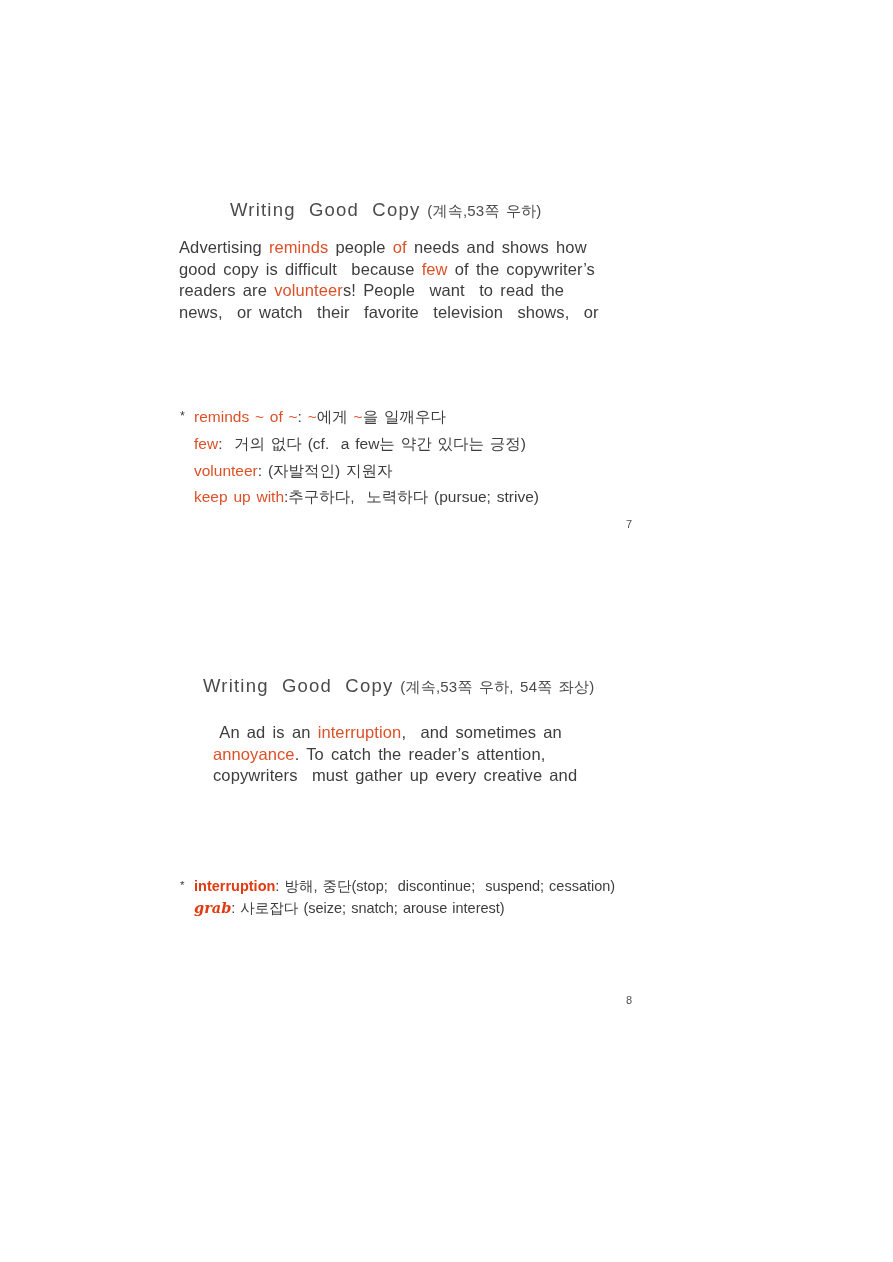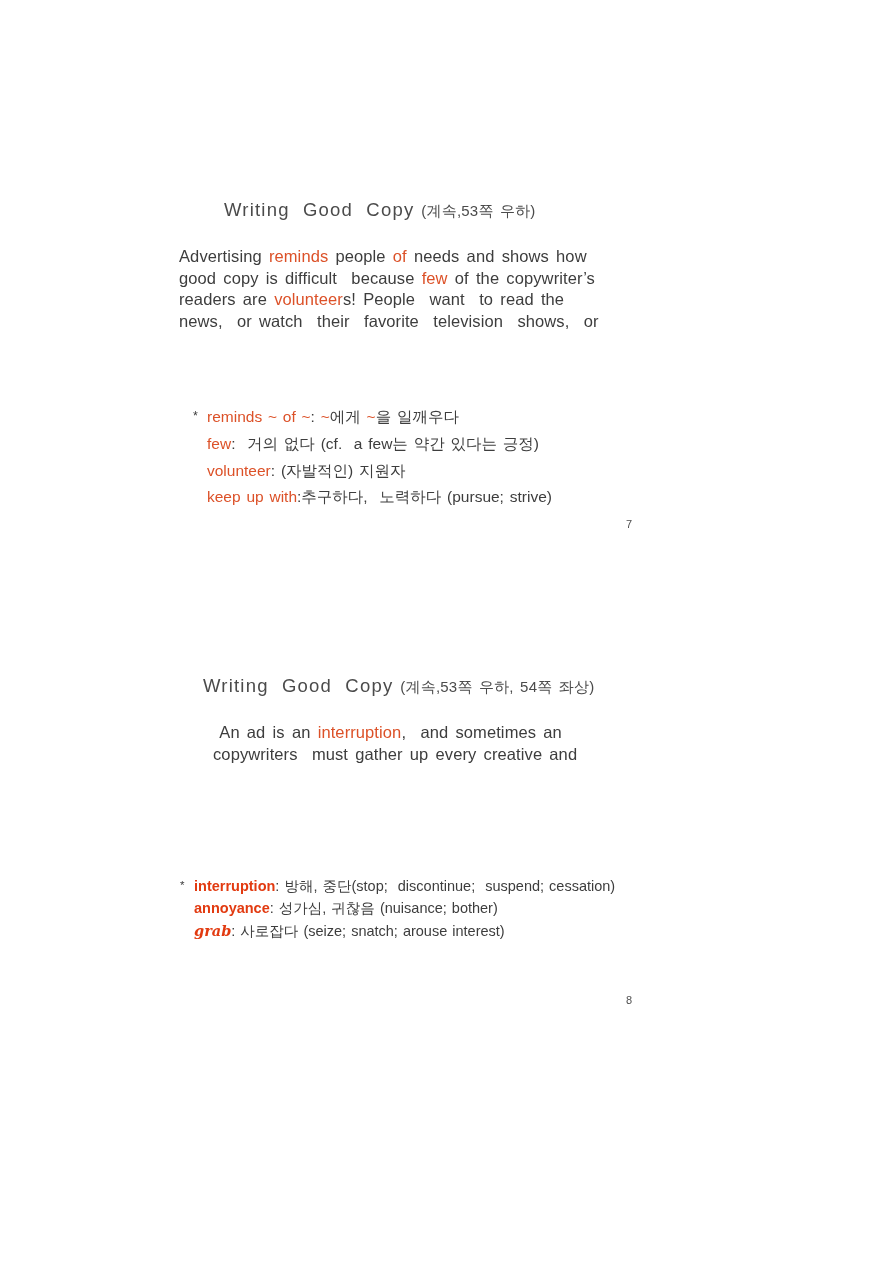--- a/index.html
+++ b/index.html
@@ -45,21 +45,20 @@
     letter-spacing:0.1px;
   }
   .vocab{
     color:var(--text);
     padding-left:14px;
   }
   .vocab.v1{
     font-size:15.5px;
     line-height:26.8px;
     word-spacing:1.5px;
-    margin-left:13px;
   }
   .vocab.v2{
     font-size:14.5px;
     line-height:22.3px;
     word-spacing:1px;
   }
   .tline{white-space:pre;}
   .seg.plain{color:var(--text);}
   .seg.accent{color:var(--accent);}
   .seg.accent-italic{color:var(--accent);font-style:italic;font-family:"DejaVu Serif","Liberation Serif",serif;}
@@ -70,22 +69,22 @@
     display:inline-block;
     width:14px;
     margin-left:-14px;
     font-size:0.8em;
     vertical-align:2px;
   }
   .pagenum{
     font-size:11px;
     color:var(--pagenum);
   }
-  .t1{left:224px;top:187px;}
-  .p1{left:179px;top:246px;width:480px;}
+  .t1{left:230px;top:187px;}
+  .p1{left:179px;top:237px;width:480px;}
   .v1{left:180px;top:403px;width:500px;}
   .pn1{left:626px;top:518px;}
   .t2{left:203px;top:663px;}
   .p2{left:179px;top:722px;width:480px;margin-left:34px;}
   .v2{left:180px;top:874px;width:510px;}
   .pn2{left:626px;top:994px;}
 </style>
 </head>
 <body>
 
@@ -109,25 +108,25 @@
       </div>
 
     <div class="abs pagenum pn1">7</div>
   </section>
 
   <section>
     <h1 class="abs slide-title t2"><span class="title-main">Writing Good Copy</span><span class="title-suffix">(계속,53쪽 우하, 54쪽 좌상)</span></h1>
 
     <div class="abs para p2">
         <div class="tline"><span class="seg plain"> An ad is an </span><span class="seg accent">interruption</span><span class="seg plain">,  and sometimes an</span></div>
+        <div class="tline"><span class="seg accent">annoyance</span><span class="seg plain">. To catch the reader’s attention,</span></div>
         <div class="tline"><span class="seg plain">copywriters  must gather up every creative and</span></div>
       </div>
 
     <div class="abs vocab v2">
         <div class="tline"><span class="seg bullet">*</span><span class="seg accent-bold">interruption</span><span class="seg plain">: 방해, 중단(stop;  discontinue;  suspend; cessation)</span></div>
-        <div class="tline"><span class="seg accent-bold">annoyance</span><span class="seg plain">: 성가심, 귀찮음 (nuisance; bother)</span></div>
         <div class="tline"><span class="seg accent-bold-italic">grab</span><span class="seg plain">: 사로잡다 (seize; snatch; arouse interest)</span></div>
       </div>
 
     <div class="abs pagenum pn2">8</div>
   </section>
 
 </div>
 
 </body></html>

